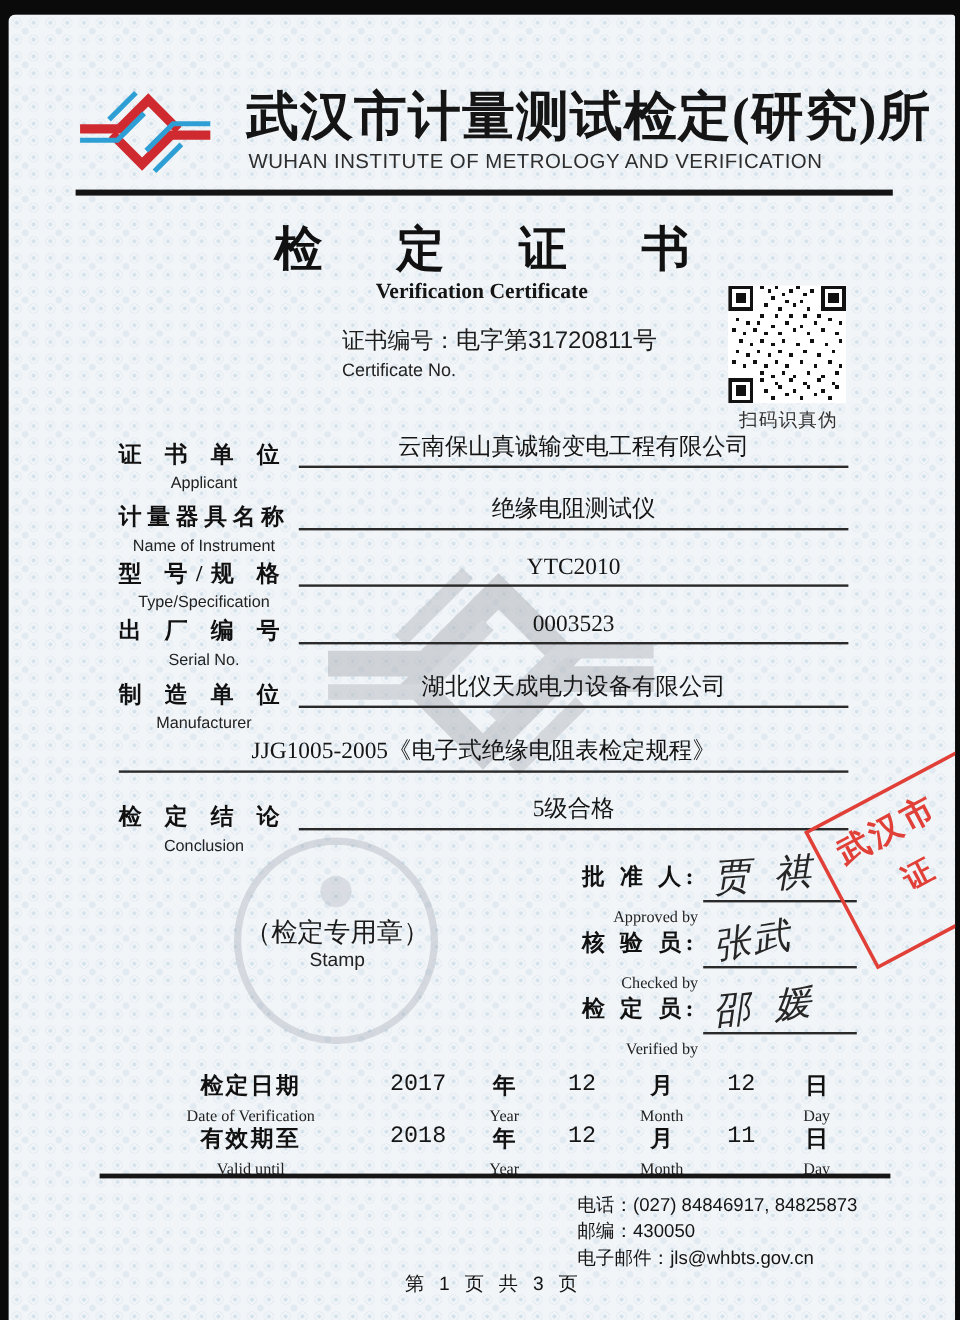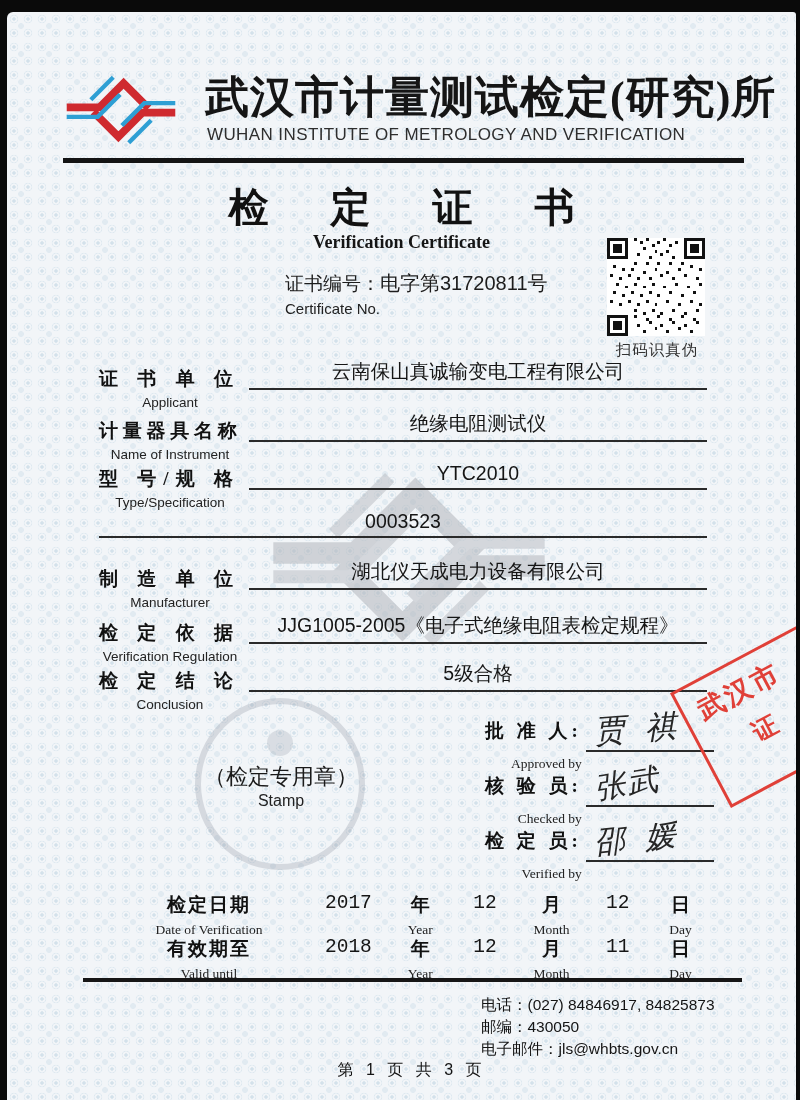--- a/index.html
+++ b/index.html
@@ -50,21 +50,21 @@
 
   
   .field-row { position:absolute; left:92px; width:608px; display:flex; align-items:flex-end; z-index:2;}
   .f-label { width:150px; flex:0 0 150px; }
   .f-label .cn { display:block; width:134px; font-size:19px; font-weight:bold; color:#111;
                  text-align:justify; text-align-last:justify; white-space:nowrap;
                  font-family:"Liberation Serif","DejaVu Serif",serif;}
   .f-label .en { display:block; width:142px; text-align:center; font-size:13.5px; color:#222; margin-top:3px;
                  white-space:nowrap;}
   .f-value { flex:1; border-bottom:2px solid #2a2a2a; text-align:center; font-size:19.5px; color:#151515;
-             padding-bottom:3px; margin-bottom:20px; font-family:Liberation Sans, sans-serif;
+             padding-bottom:3px; margin-bottom:20px; font-family:Liberation Serif, serif;
              white-space:nowrap;}
 
   
   .sig-row { position:absolute; left:478px; width:250px; display:flex; align-items:flex-end; z-index:3;}
   .sig-label .cn { display:block; font-size:19px; font-weight:bold; letter-spacing:4px; white-space:nowrap;
                    font-family:"Liberation Serif","DejaVu Serif",serif; color:#111;}
   .sig-label .en { display:block; font-size:13.5px; margin-top:12px; color:#222;
                    font-family:"Liberation Serif","DejaVu Serif",serif;text-align:right;}
   .sig-line { width:128px; border-bottom:2px solid #2a2a2a; margin-left:4px; margin-bottom:20px; position:relative;}
   .sig-name { position:absolute; left:8px; bottom:0px; font-size:31px; white-space:nowrap;
@@ -194,34 +194,34 @@
       <div class="f-value">绝缘电阻测试仪</div>
     </div>
     <div class="field-row" style="top:450px">
       <div class="f-label">
           <span class="cn">型 号/规 格</span>
           <span class="en">Type/Specification</span>
         </div>
       <div class="f-value">YTC2010</div>
     </div>
     <div class="field-row" style="top:498px">
+      <div class="f-label">
+          <span class="cn">出 厂 编 号</span>
+          <span class="en">Serial No.</span>
+        </div>
       <div class="f-value">0003523</div>
     </div>
     <div class="field-row" style="top:546px">
       <div class="f-label">
           <span class="cn">制 造 单 位</span>
           <span class="en">Manufacturer</span>
         </div>
       <div class="f-value">湖北仪天成电力设备有限公司</div>
     </div>
     <div class="field-row" style="top:600px">
-      <div class="f-label">
-          <span class="cn">检 定 依 据</span>
-          <span class="en">Verification Regulation</span>
-        </div>
       <div class="f-value">JJG1005-2005《电子式绝缘电阻表检定规程》</div>
     </div>
     <div class="field-row" style="top:648px">
       <div class="f-label">
           <span class="cn">检 定 结 论</span>
           <span class="en">Conclusion</span>
         </div>
       <div class="f-value">5级合格</div>
     </div>
 

